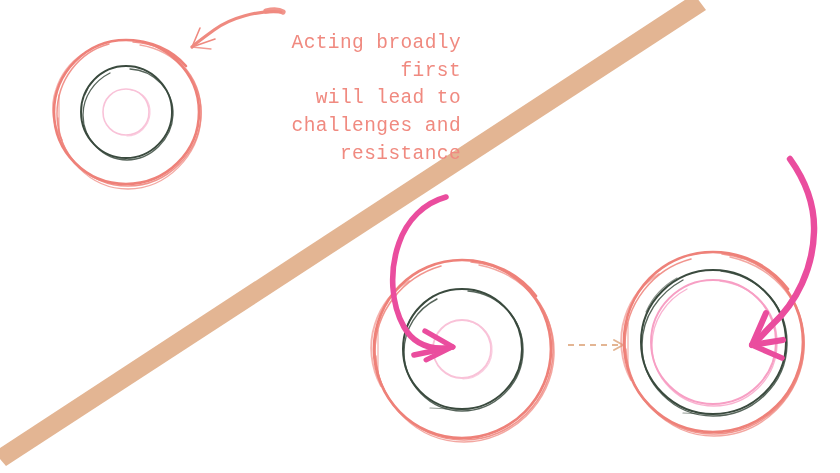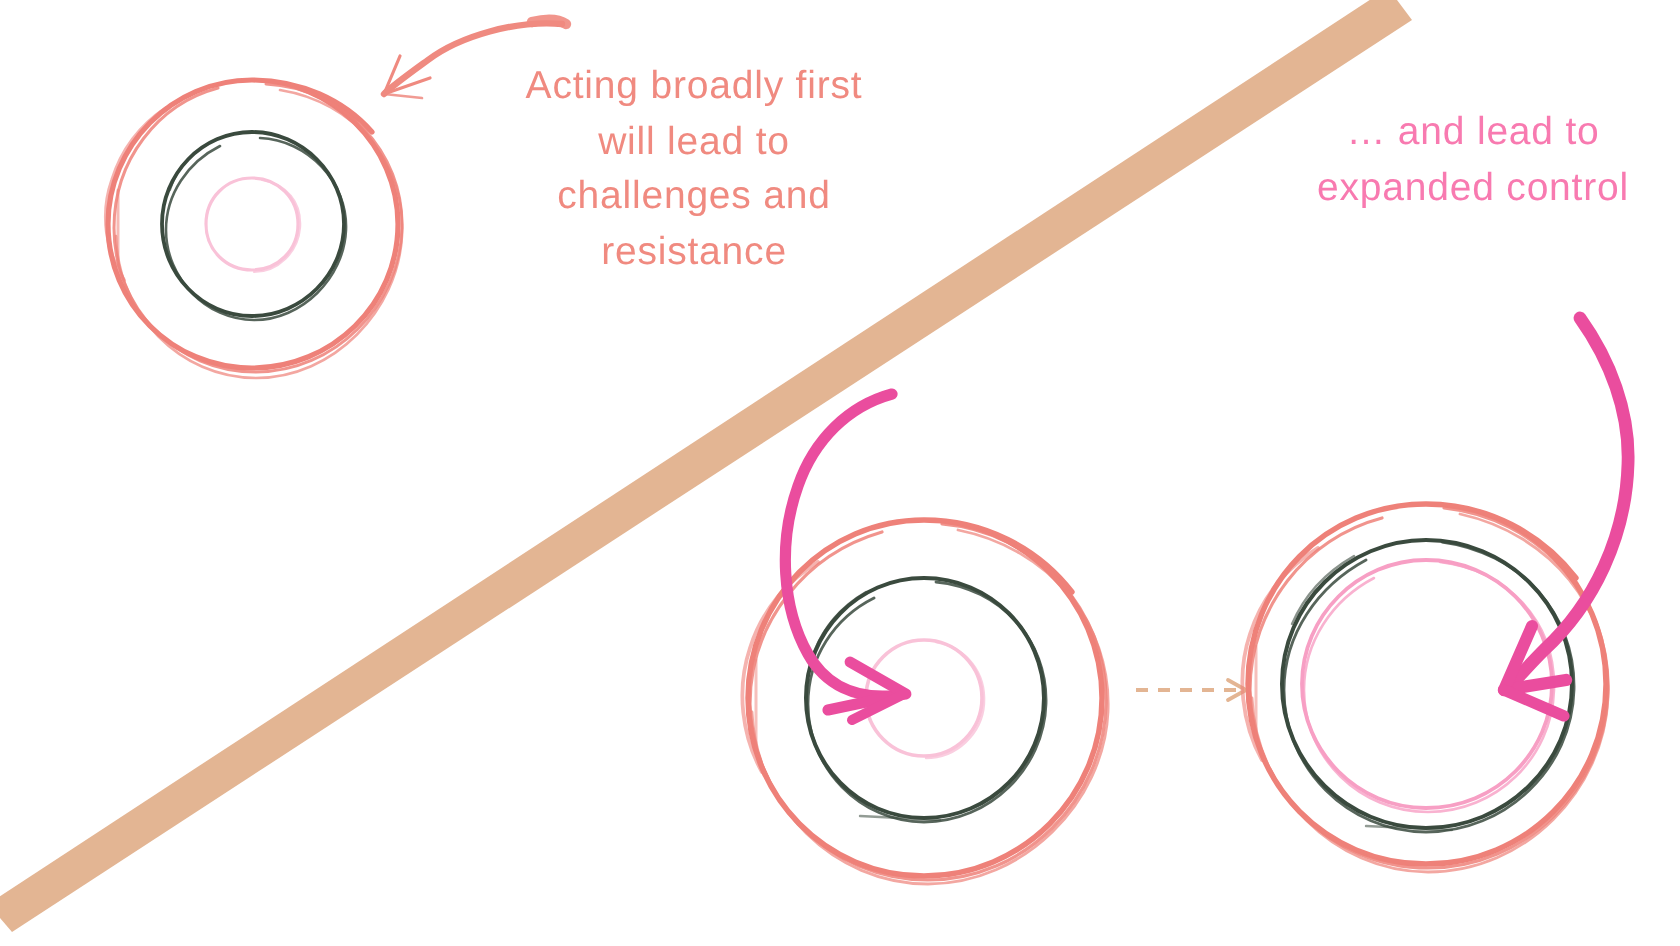--- a/index.html
+++ b/index.html
@@ -19,24 +19,24 @@
   }
   #canvas svg.layer {
     position: absolute;
     left: 0;
     top: 0;
     width: 840px;
     height: 473px;
   }
   .annot {
     position: absolute;
-    text-align: center;
+    text-align: right;
     line-height: 1.42;
     white-space: pre-line;
-    font-family: Liberation Sans, sans-serif;
+    font-family: Liberation Mono, monospace;
     font-weight: 400;
     letter-spacing: 0.4px;
     pointer-events: none;
   }
   .annot-coral {
     color: #f08a80;
     font-size: 19.5px;
   }
   .annot-pink {
     color: #f882b4;
@@ -251,16 +251,14 @@
     </g>
 
   </svg>
 
   <div class="annot annot-coral" style="left:233px; top:30px; width:228px;">Acting broadly first
 will lead to
 challenges and
 resistance</div>
 
 
-  <div class="annot annot-pink-b" style="left:634px; top:53px; width:205px;">… and lead to
-expanded control</div>
 
 </div>
 
 </body></html>

